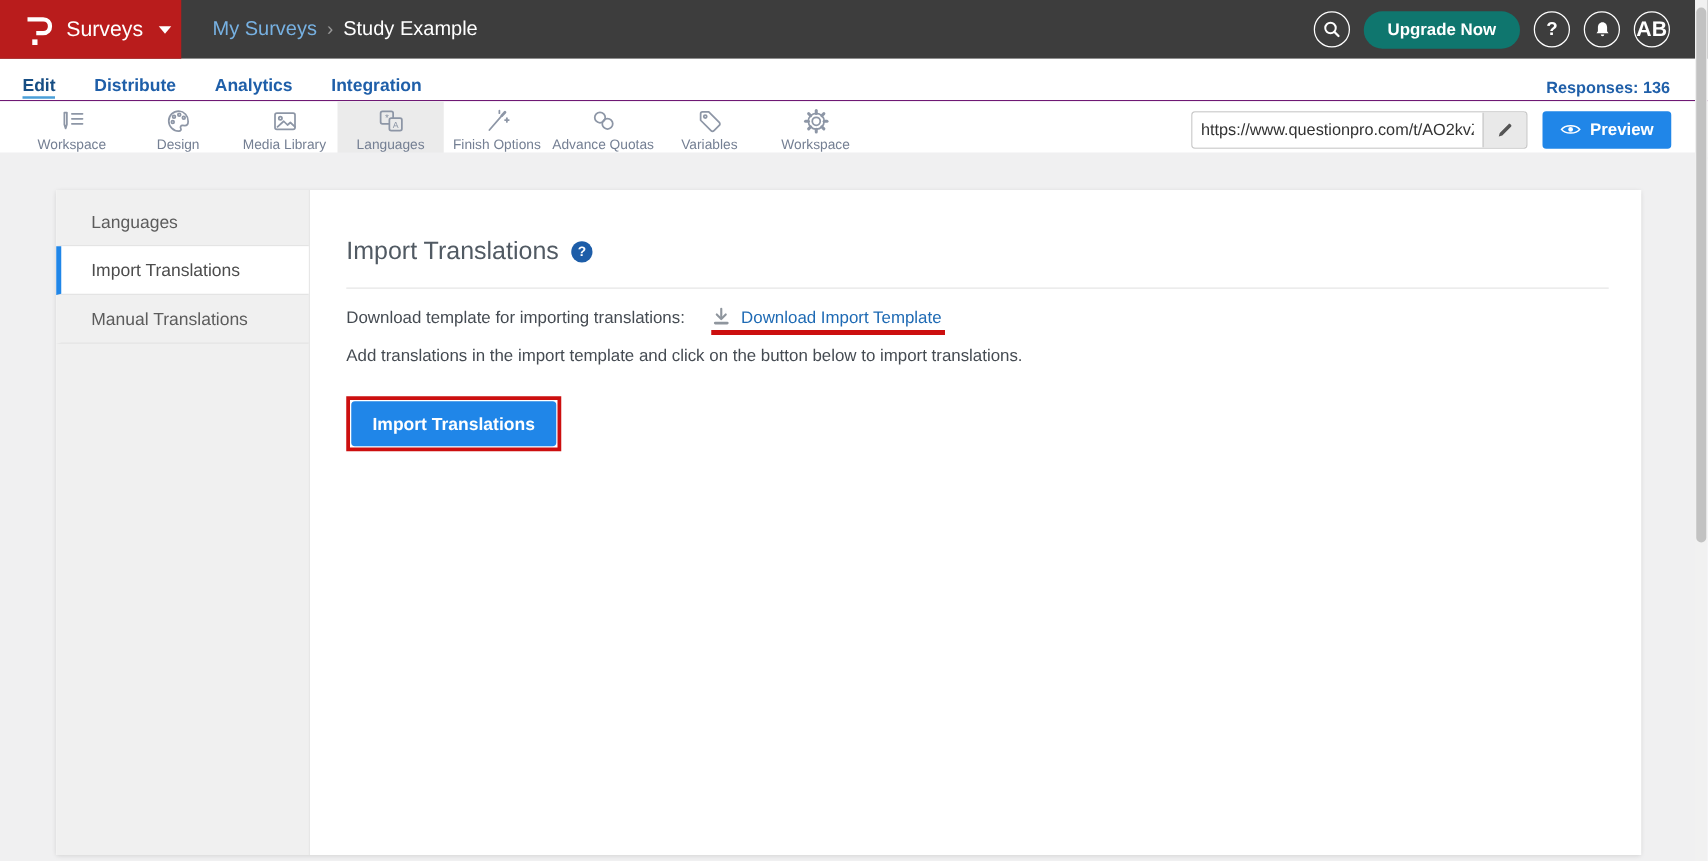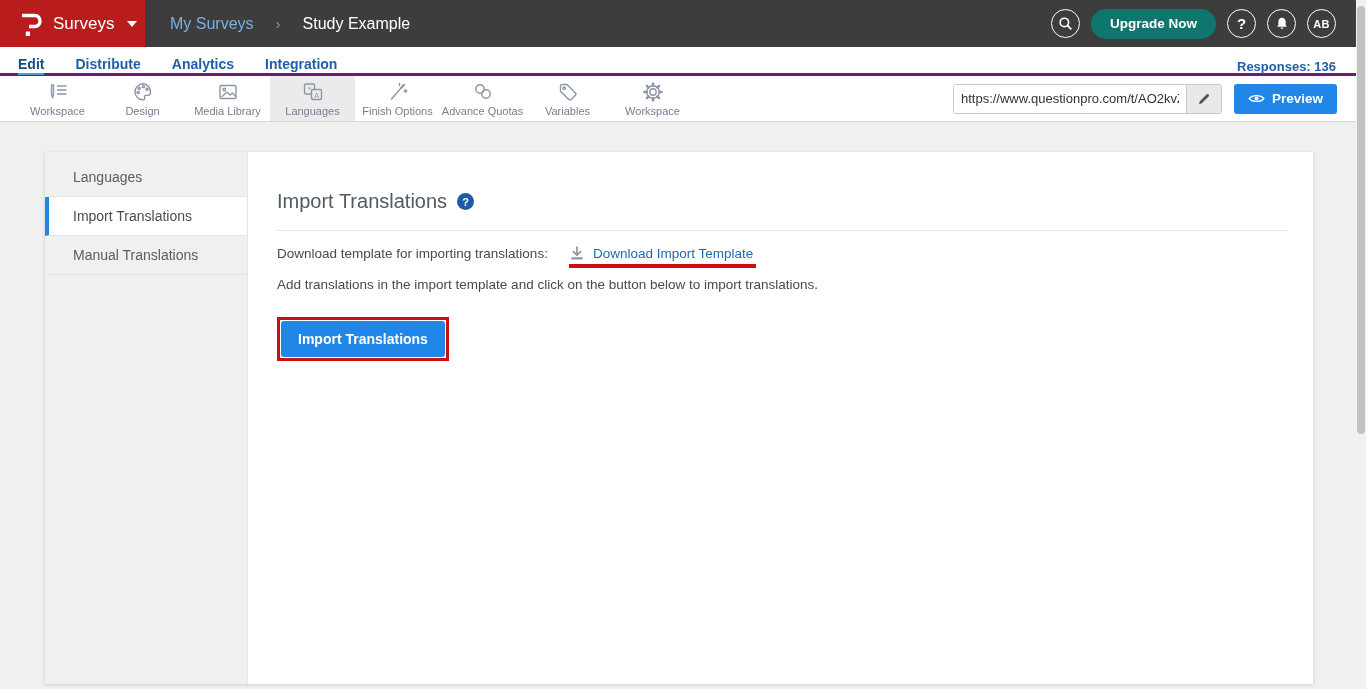--- a/index.html
+++ b/index.html
@@ -4,32 +4,32 @@
 <style>
   * { margin:0; padding:0; box-sizing:border-box; }
   html,body { width:1366px; height:689px; overflow:hidden; }
   body { font-family:"Liberation Sans", sans-serif; background:#f0f0f1; position:relative; }
 
   
   .topbar { height:47px; background:#3d3d3d; display:flex; align-items:center; }
   .logo-section { width:145px; height:47px; background:#b91c1c; display:flex; align-items:center; padding:0 14px 0 19px; cursor:pointer; }
   .logo-section .product { color:#fff; font-size:17px; margin-left:11px; }
   .caret-down { width:0; height:0; border-left:5px solid transparent; border-right:5px solid transparent; border-top:6px solid #fff; margin-left:13px; }
-  .breadcrumb { display:flex; align-items:flex-start; gap:22px; margin-left:25px; font-size:16px; }
+  .breadcrumb { display:flex; align-items:flex-start; gap:8px; margin-left:25px; font-size:16px; }
   .breadcrumb .parent { color:#77b1e2; cursor:pointer; }
   .breadcrumb .sep { color:#9a9a9a; font-size:15px; }
   .breadcrumb .current { color:#ffffff; }
   .topbar-right { margin-left:auto; display:flex; align-items:center; gap:11px; padding-right:30px; }
   .circle-btn { width:29px; height:29px; border:1.6px solid #fff; border-radius:50%; display:flex; align-items:center; justify-content:center; color:#fff; cursor:pointer; flex:none; }
   .circle-btn .q { font-size:15px; font-weight:700; }
-  .circle-btn .initials { font-size:11px; font-weight:700; letter-spacing:.3px; }
+  .circle-btn .initials { font-size:17px; font-weight:700; letter-spacing:.3px; }
   .upgrade-btn { background:#0f766e; color:#fff; font-size:13.5px; font-weight:700; height:30px; padding:0 19px; border:none; border-radius:15px; display:flex; align-items:center; cursor:pointer; }
 
   
-  .subnav { height:29px; background:#fff; border-bottom:3px solid #701a75; display:flex; align-items:center; gap:31px; padding:12px 30px 0 18px; }
+  .subnav { height:34px; background:#fff; border-bottom:1px solid #701a75; display:flex; align-items:center; gap:31px; padding:12px 30px 0 18px; }
   .nav-item { font-size:14px; font-weight:700; color:#1f5fa9; cursor:pointer; line-height:1; padding-bottom:2px; border-bottom:2px solid transparent; }
   .nav-item.active { color:#174e84; border-bottom-color:#4a9fd8; }
   .responses { margin-left:auto; color:#1f5fa9; font-size:13px; font-weight:700; }
 
   
   .toolbar { height:46px; background:#fff; border-bottom:1px solid #d8d8d8; box-shadow:0 1px 3px rgba(0,0,0,.07); display:flex; align-items:stretch; padding-left:15px; }
   .tool-tab { width:85px; display:flex; flex-direction:column; align-items:center; justify-content:center; gap:2px; cursor:pointer; }
   .tool-tab.active { background:#ebebeb; }
   .tool-tab .icon { height:22px; display:flex; align-items:center; justify-content:center; }
   .tool-tab .lbl { font-size:11px; color:#747f93; white-space:nowrap; }

